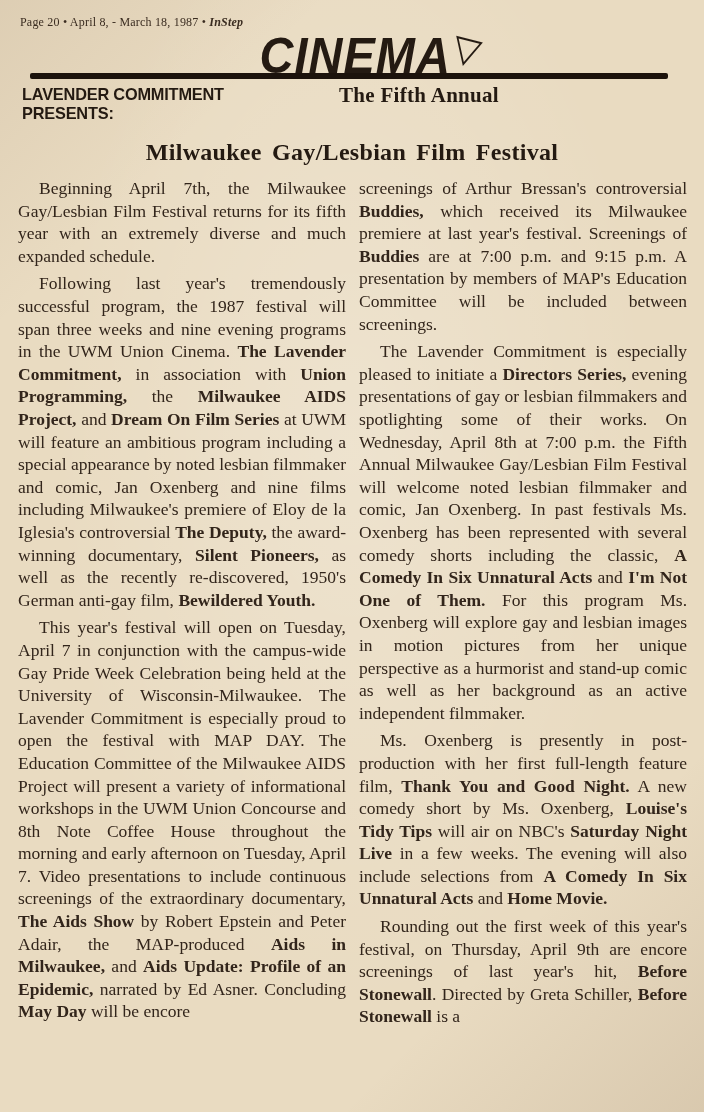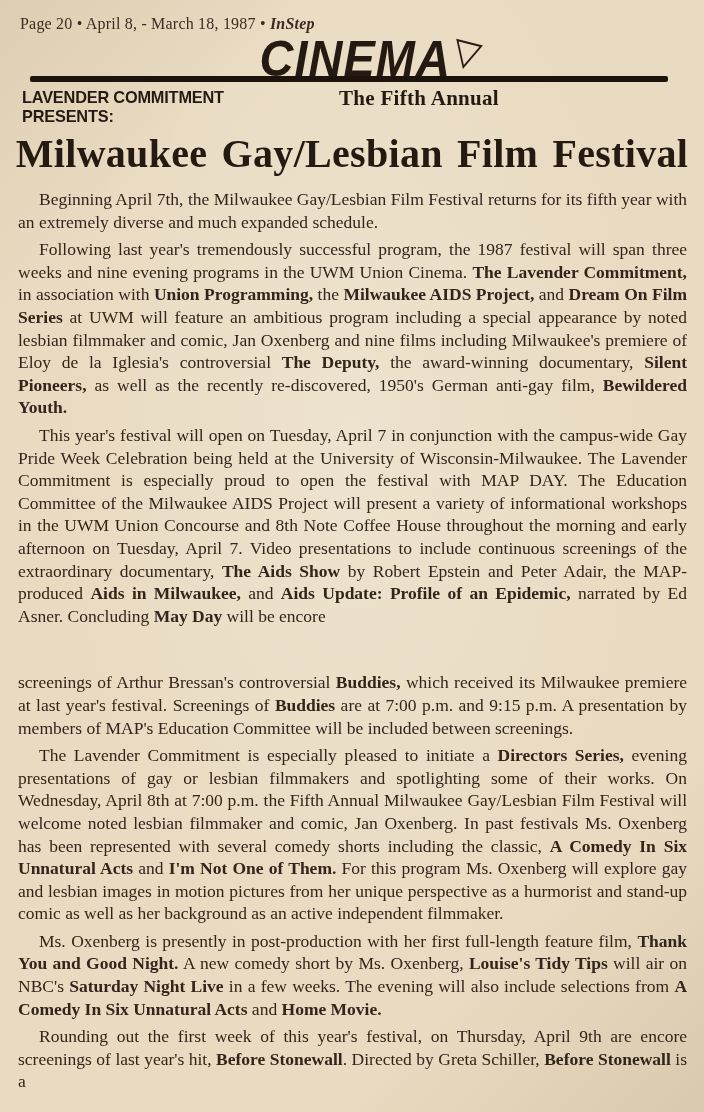--- a/index.html
+++ b/index.html
@@ -15,21 +15,21 @@
       radial-gradient(ellipse at 50% 40%, rgba(255,255,255,.22), rgba(0,0,0,0) 60%),
       linear-gradient(135deg, rgba(120,90,60,.10), rgba(0,0,0,0) 18%, rgba(0,0,0,0) 80%, rgba(120,90,60,.14)),
       var(--paper);
     color:var(--ink);
     font-family:"Liberation Serif","DejaVu Serif",serif;
     overflow:hidden;
     box-sizing:border-box;
   }
   .page-header{
     padding:15px 0 0 20px;
-    font-size:16px;
+    font-size:12px;
     letter-spacing:.2px;
     color:#3a2c20;
   }
   .page-header .brand{font-weight:bold;font-style:italic;}
   .section-head{
     text-align:center;
     margin-top:2px;
     line-height:1;
     position:relative;
   }
@@ -82,47 +82,46 @@
     font-weight:bold;
     font-size:21px;
     margin-top:-2px;
     padding-right:90px;
     letter-spacing:.3px;
     color:#241a12;
   }
   .main-title{
     text-align:center;
     font-weight:bold;
-    font-size:40px;
+    font-size:24px;
     letter-spacing:.3px;
-    margin-top:4px;
+    margin-top:16px;
     color:#241a12;
     word-spacing:4px;
   }
   .columns{
     display:flex;
     gap:13px;
     padding:11px 17px 0 18px;
     box-sizing:border-box;
-    flex-direction:column;
   }
   .col{
     flex:1;
     height:908px;
     overflow:hidden;
     font-size:17.5px;
     line-height:22.6px;
     text-align:justify;
     color:var(--ink);
   }
   .col .para{
     margin:0 0 5px 0;
     text-indent:21px;
   }
-  .col .para.noindent{text-indent:0;margin-top:26px;}
+  .col .para.noindent{text-indent:0;}
   .b{font-weight:bold;}
   .continued{
     text-align:right;
     font-style:italic;
     font-size:17.5px;
     padding-right:6px;
     margin-top:2px;
     color:#2c2117;
   }
   .continued .arrow{

